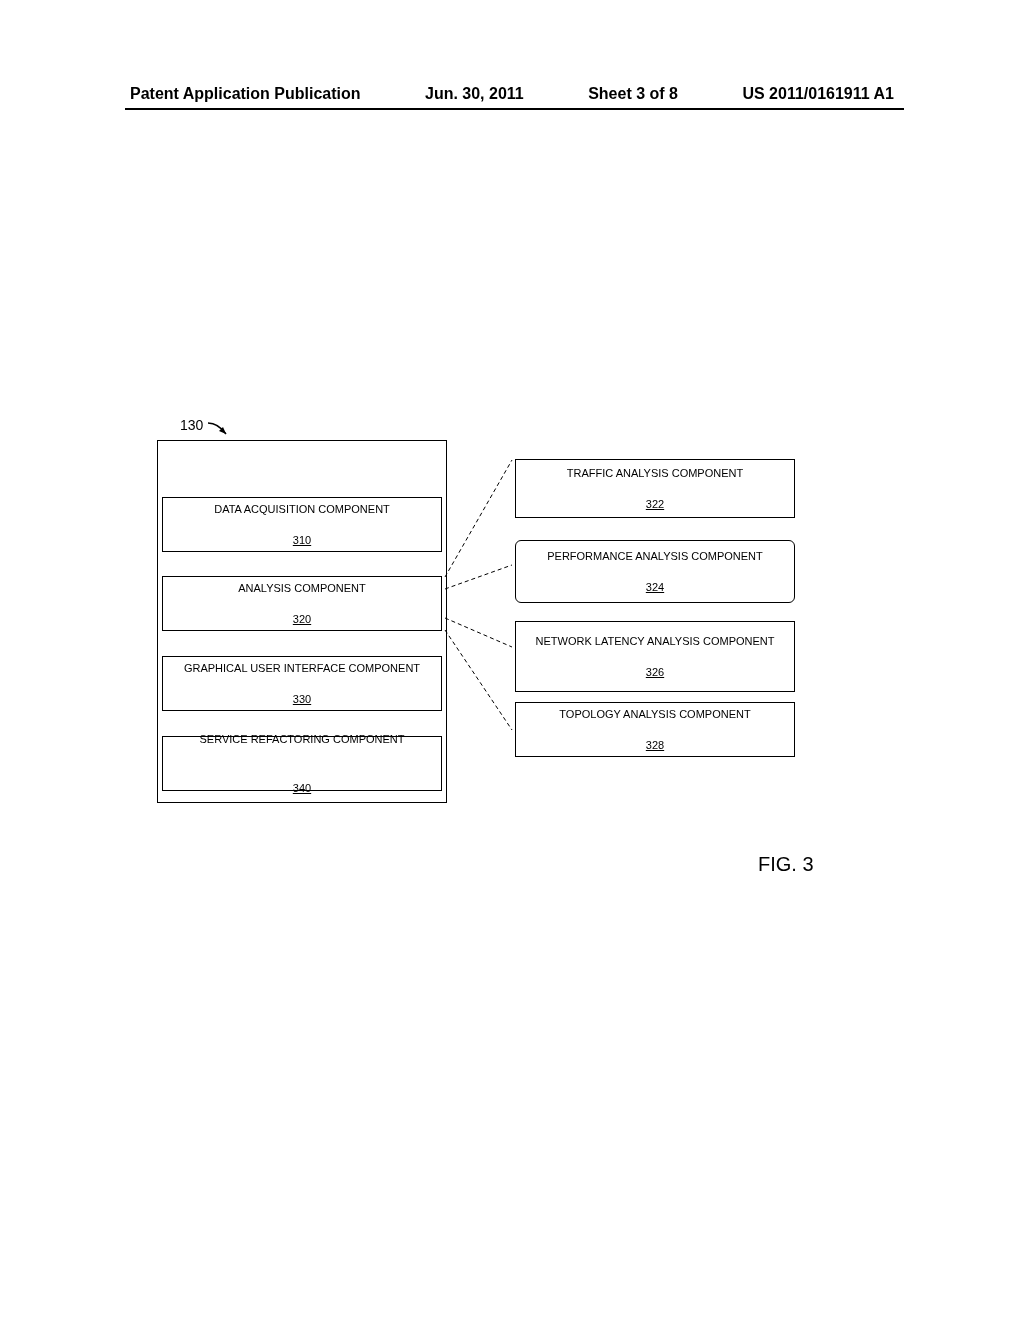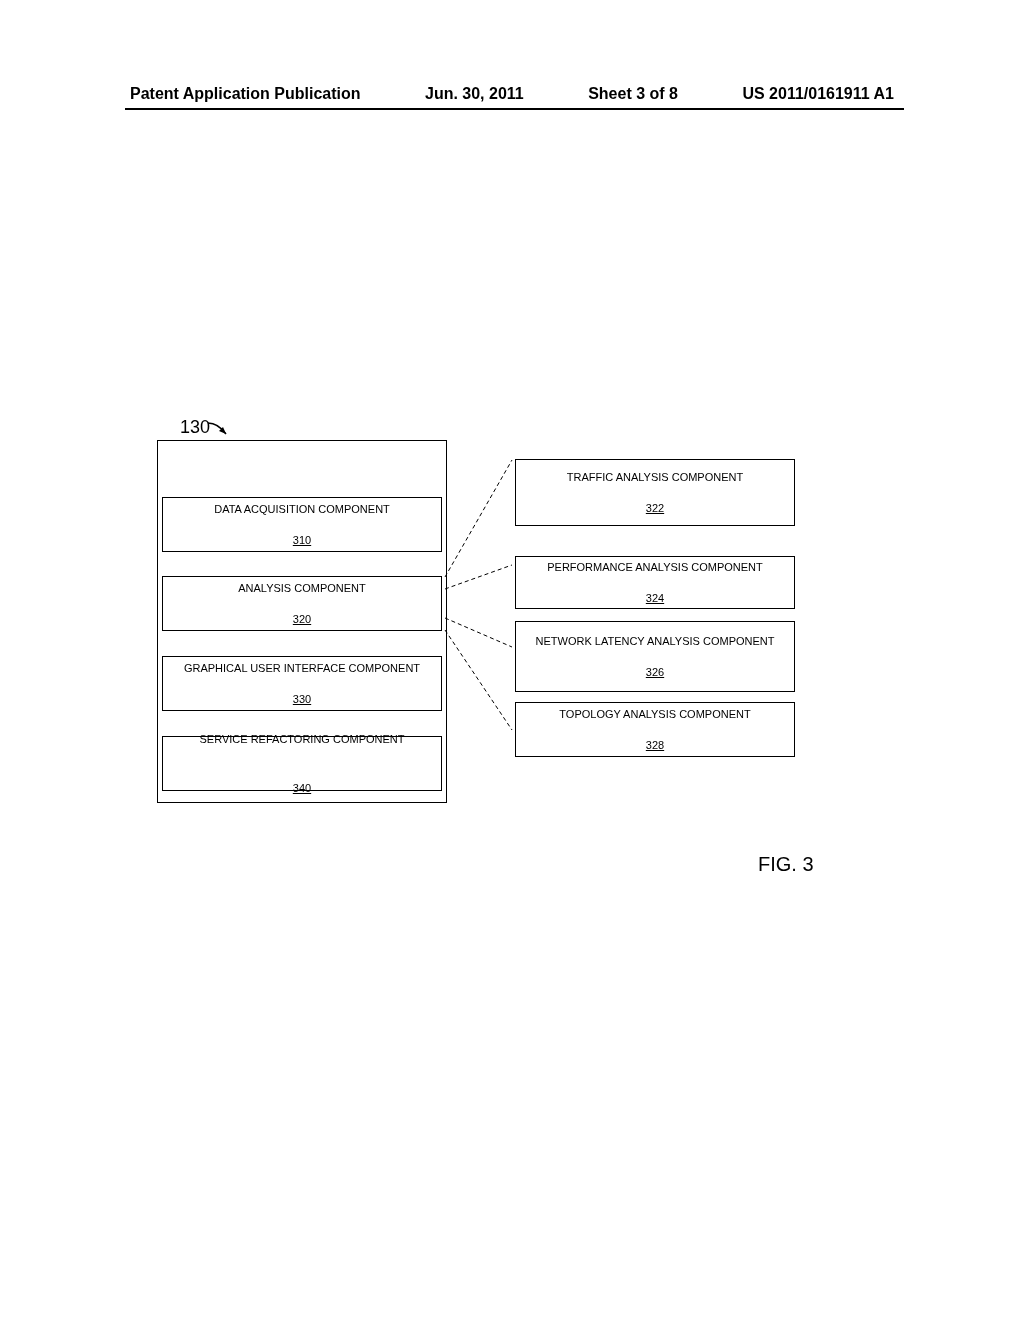--- a/index.html
+++ b/index.html
@@ -42,21 +42,21 @@
       align-items: center;
       font-size: 11px;
       padding: 8px;
     }
     .component-ref {
       text-decoration: underline;
       margin-top: 19px;
     }
     .reference-label {
       position: absolute;
-      font-size: 18px;
+      font-size: 14px;
     }
     .figure-label {
       position: absolute;
       font-weight: normal;
       font-size: 20px;
     }
     svg.connector {
       position: absolute;
       pointer-events: none;
     }
@@ -96,26 +96,26 @@
 <div class="component-box" style="left:162px; top:656px; width:280px; height:55px;">
   <div>GRAPHICAL USER INTERFACE COMPONENT</div>
   <div class="component-ref">330</div>
 </div>
 
 <div class="component-box" style="left:162px; top:736px; width:280px; height:55px;gap:18px;">
   <div>SERVICE REFACTORING COMPONENT</div>
   <div class="component-ref">340</div>
 </div>
 
-<div class="component-box" style="left:515px; top:459px; width:280px; height:67px;">
+<div class="component-box" style="left:515px; top:459px; width:280px; height:59px;">
   <div>TRAFFIC ANALYSIS COMPONENT</div>
   <div class="component-ref">322</div>
 </div>
 
-<div class="component-box" style="left:515px; top:556px; width:280px; height:53px;">
+<div class="component-box" style="left:515px; top:540px; width:280px; height:63px;border-radius:6px;">
   <div>PERFORMANCE ANALYSIS COMPONENT</div>
   <div class="component-ref">324</div>
 </div>
 
 <div class="component-box" style="left:515px; top:621px; width:280px; height:71px;">
   <div>NETWORK LATENCY ANALYSIS COMPONENT</div>
   <div class="component-ref">326</div>
 </div>
 
 <div class="component-box" style="left:515px; top:702px; width:280px; height:55px;">

